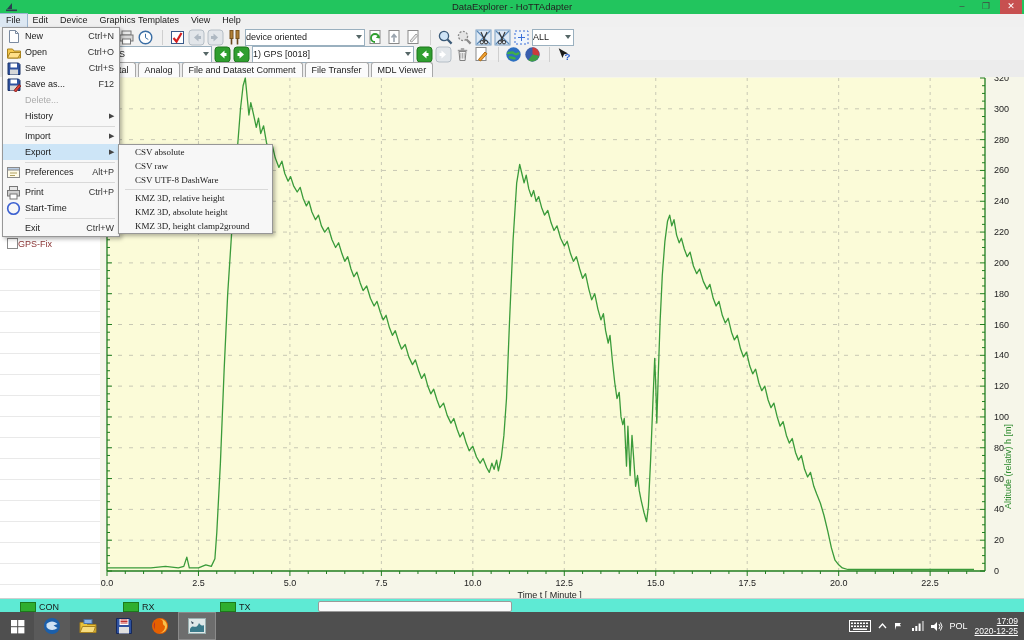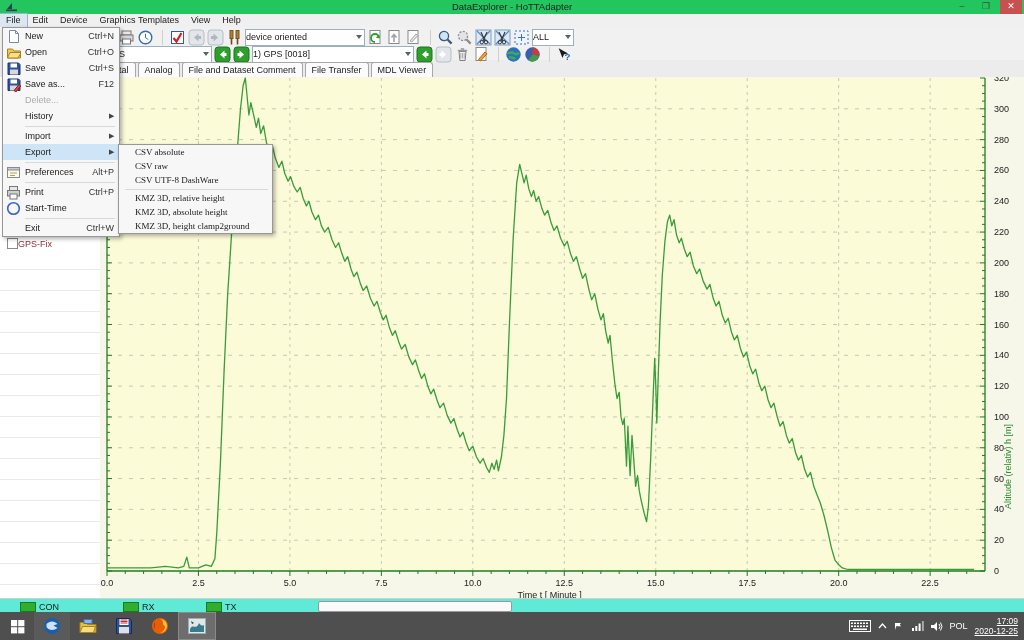--- a/index.html
+++ b/index.html
@@ -533,21 +533,21 @@
   <div id="statusrow">
     <div id="progressbar"></div>
   <div class="led-group" style="left: 20px;">
         <span class="led"></span>
         <span>CON</span>
       </div>
       <div class="led-group" style="left: 123px;">
         <span class="led"></span>
         <span>RX</span>
       </div>
-      <div class="led-group" style="left: 206px;">
+      <div class="led-group" style="left: 220px;">
         <span class="led"></span>
         <span>TX</span>
       </div>
     </div>
 
   <div id="menu-file" class="popup">
       <div class="mi">
         <span class="micon">
           <svg width="15" height="15" viewBox="0 0 15 15">
             <path d="M3.5 1.5 h6 l3 3 v9 h-9z" fill="#fff" stroke="#7a8aa0"></path>

